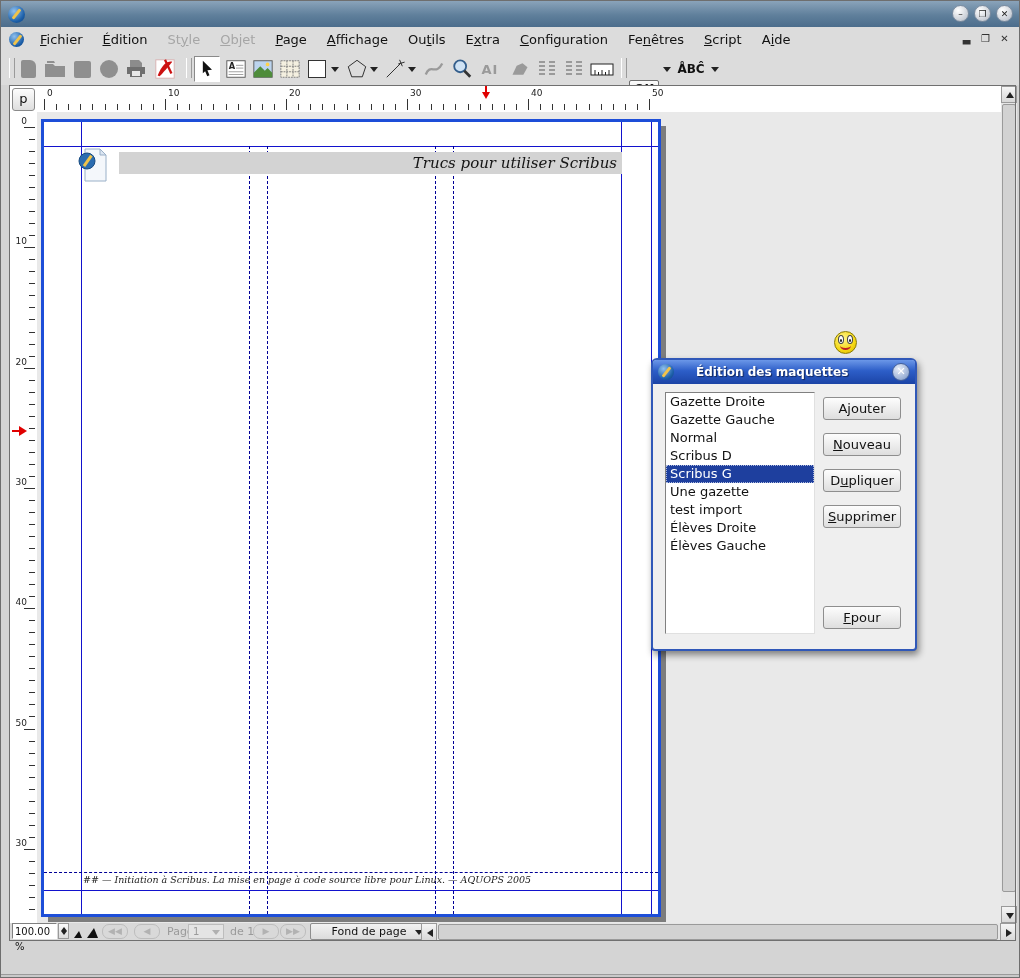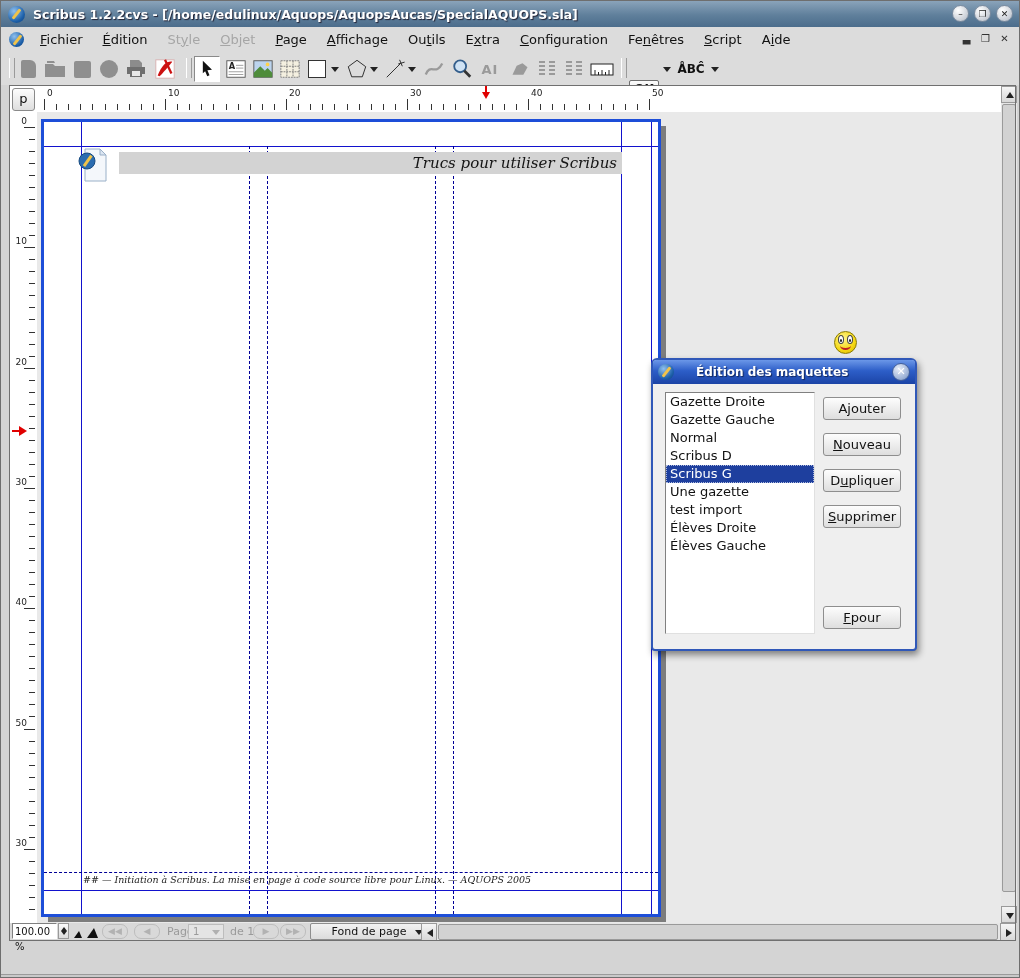--- a/index.html
+++ b/index.html
@@ -151,21 +151,20 @@
   .progress{background:#cccccc;}
   .bottom-frame{position:absolute;left:0;top:973px;width:100%;height:5px;background:#c9c9c9;border-top:1px solid #9a9a9a;}
 </style>
 </head>
 <body>
 
 <div id="app">
 
   <div class="titlebar">
     <div class="scribus-logo"></div>
-    <div class="title-text">Scribus 1.2.2cvs - [/home/edulinux/Aquops/AquopsAucas/SpecialAQUOPS.sla]</div>
     <div class="tb-btns">
       <div class="round-btn">–</div>
       <div class="round-btn">❐</div>
       <div class="round-btn">✕</div>
     </div>
   </div>
 
   <div class="menubar">
     <div class="scribus-logo"></div>
     <div class="menu-items">

